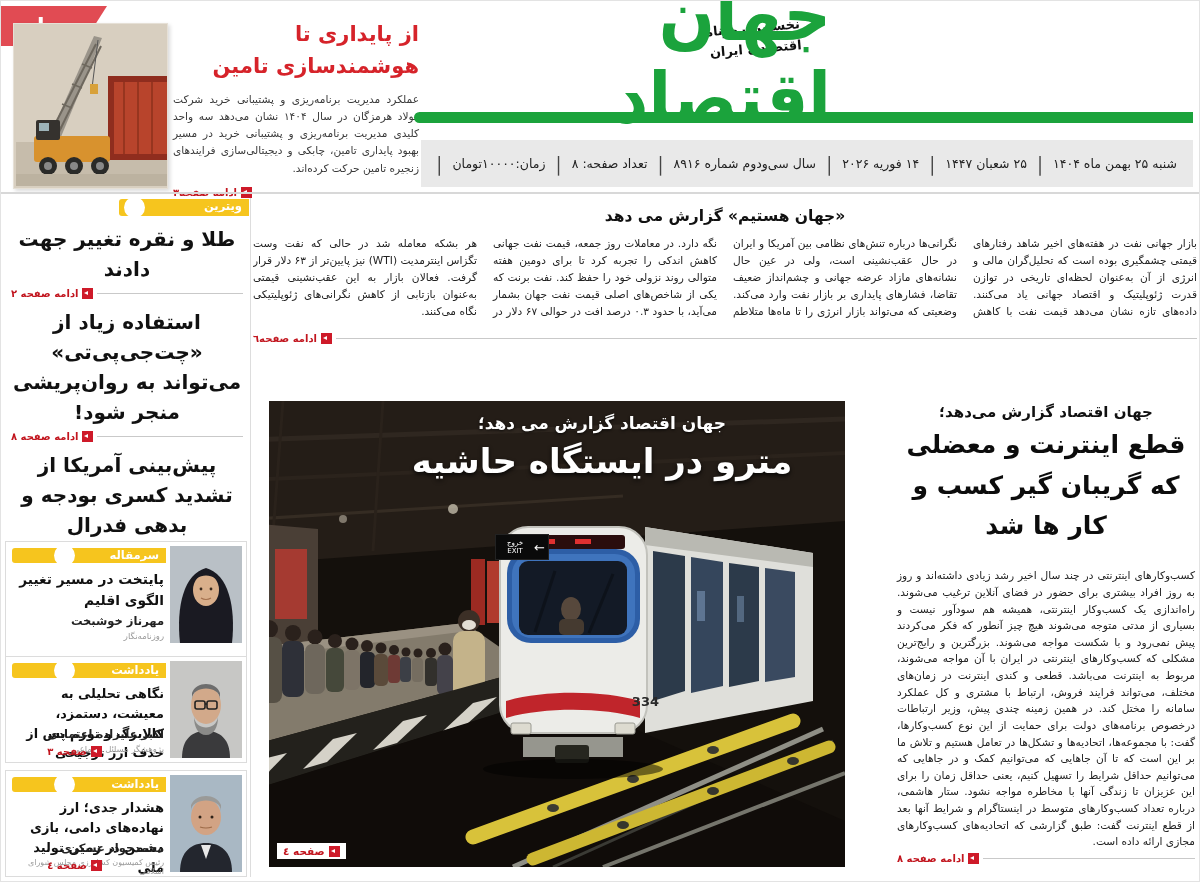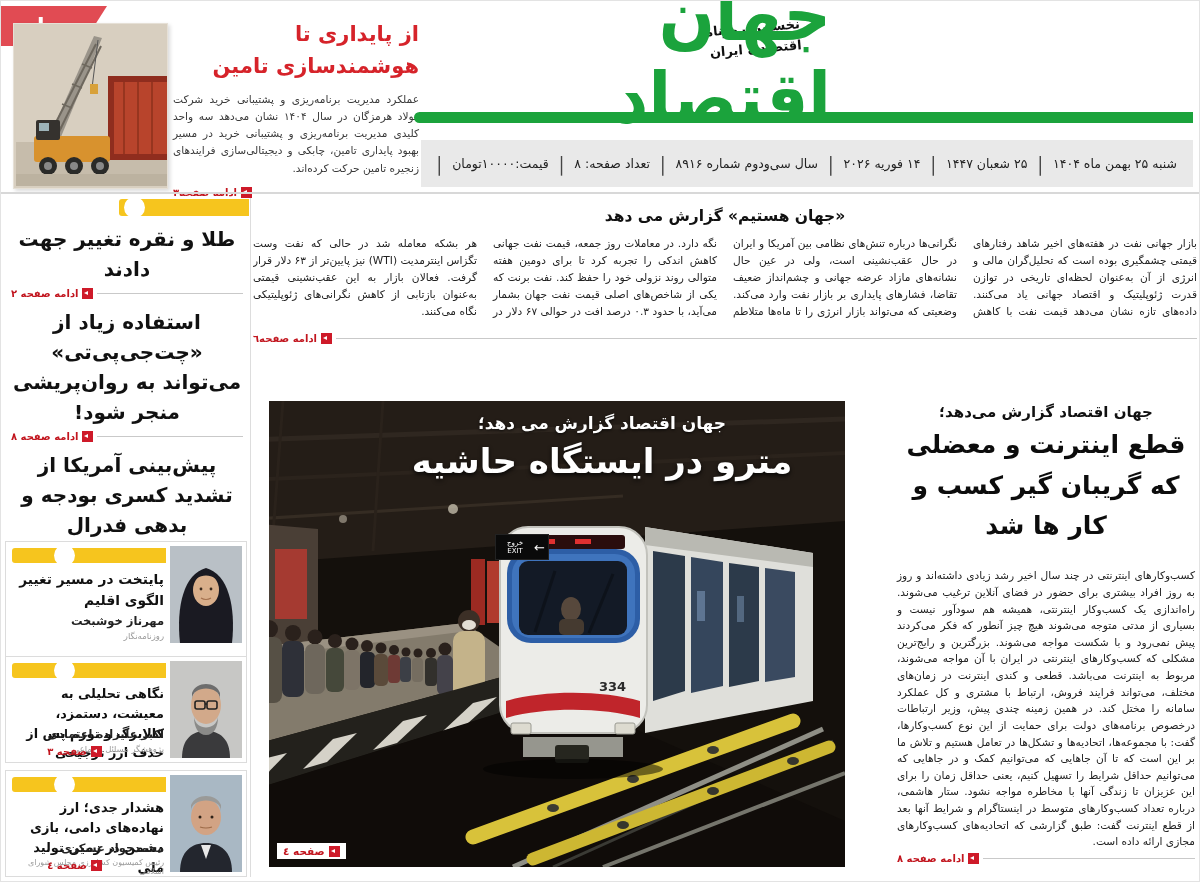--- a/index.html
+++ b/index.html
@@ -36,21 +36,21 @@
   #oil-kicker{text-align:center;font-size:15.5px;font-weight:bold;color:#111;margin-top:9px;}
   #oil-headline{text-align:center;font-size:31px;font-weight:bold;color:#0c0c0c;margin-top:8px;line-height:1.35;letter-spacing:-.5px;}
   #oil-body{margin-top:10px;column-count:4;column-gap:16px;height:94px;font-size:10.6px;line-height:1.6;text-align:justify;color:#222;overflow:hidden;}
 
   
   #sidebar-rule{left:249px;top:197px;width:1px;height:679px;background:#ddd;}
   #vitrine{left:4px;top:198px;width:244px;height:336px;background:#fff;}
   .sec-bar{position:relative;height:17px;}
   .sec-bar .bar{position:absolute;right:0;top:0;height:17px;background:#f6c51e;border-radius:3px 0 0 3px;}
   .sec-bar .notch{position:absolute;top:-2px;width:21px;height:21px;background:#fff;border-radius:50%;}
-  .sec-bar .lbl{position:absolute;right:7px;top:15px;color:#fff;font-size:11.5px;font-weight:bold;text-align:center;}
+  .sec-bar .lbl{position:absolute;right:7px;top:0;color:#fff;font-size:11.5px;font-weight:bold;text-align:center;}
   .vit-item{padding:6px 6px 0 6px;}
   .vit-title{font-size:20px;font-weight:bold;text-align:center;line-height:1.5;color:#111;margin:2px 0 4px;}
   .vit-title.red{color:#c4161c;}
   .card{left:4px;width:242px;background:#fff;border:1px solid #dcdcdc;box-sizing:border-box;}
   .card-photo{position:absolute;right:4px;top:4px;width:72px;height:97px;overflow:hidden;background:#cfcfcf;}
   .card-bar{position:absolute;right:80px;left:6px;top:6px;}
   .card-bar .bar{height:15px;}
   .card-title{position:absolute;right:82px;left:6px;top:27px;font-size:13.8px;font-weight:bold;line-height:1.55;text-align:right;color:#111;}
   .card-author{position:absolute;right:82px;left:6px;font-size:11.5px;font-weight:bold;color:#222;text-align:right;}
   .card-role{position:absolute;right:82px;left:6px;font-size:8.5px;color:#9a9a9a;text-align:right;}
@@ -58,21 +58,21 @@
 
   
   #metro{left:268px;top:400px;width:576px;height:466px;background:#14100c;overflow:hidden;}
   #metro-text{position:absolute;right:28px;top:12px;width:430px;text-align:center;z-index:5;}
   #metro-kicker{color:#fff;font-size:17px;font-weight:bold;text-shadow:0 1px 3px rgba(0,0,0,.8);}
   #metro-headline{color:#fff;font-size:34px;font-weight:bold;margin-top:8px;text-shadow:0 2px 4px rgba(0,0,0,.85);}
   #exit-sign{position:absolute;left:226px;top:133px;width:54px;height:26px;background:#0a0a0a;color:#fff;z-index:4;
              display:flex;align-items:center;gap:3px;padding:0 3px;box-sizing:border-box;border:1px solid #222;}
   #exit-sign .arrow{font-size:13px;line-height:1;}
   #exit-sign .words{font-size:7px;line-height:1.15;text-align:center;flex:1;}
-  #train-number{position:absolute;left:330px;top:278px;width:60px;text-align:left;color:#2a2a2a;font-size:13px;font-weight:bold;z-index:4;}
+  #train-number{position:absolute;left:330px;top:293px;width:60px;text-align:right;color:#2a2a2a;font-size:13px;font-weight:bold;z-index:4;}
   #metro-badge{position:absolute;left:8px;bottom:8px;background:#fff;padding:2px 6px;display:flex;align-items:center;gap:4px;z-index:5;}
   #metro-badge .cont-txt{font-size:10.5px;}
 
   
   #netcol{left:896px;top:402px;width:298px;}
   #net-kicker{text-align:center;font-size:15px;font-weight:bold;color:#111;}
   #net-headline{text-align:center;font-size:25px;font-weight:bold;color:#0c0c0c;line-height:1.62;margin-top:4px;letter-spacing:-.5px;}
   #net-body{margin-top:8px;font-size:10.6px;line-height:1.57;text-align:justify;color:#222;min-height:212px;}
 </style>
 </head>
@@ -134,21 +134,21 @@
       <span>شنبه ۲۵ بهمن ماه ۱۴۰۴</span>
         <span class="sep">|</span>
       <span>۲۵ شعبان ۱۴۴۷</span>
         <span class="sep">|</span>
       <span>۱۴ فوریه ۲۰۲۶</span>
         <span class="sep">|</span>
       <span>سال سی‌ودوم شماره ۸۹۱۶</span>
         <span class="sep">|</span>
       <span>تعداد صفحه: ۸</span>
         <span class="sep">|</span>
-      <span>قیمت:۱۰۰۰۰تومان</span>
+      <span>زمان:۱۰۰۰۰تومان</span>
         <span class="sep">|</span>
     </div>
   </div>
   <div id="header-rule" class="abs"></div>
 
   <div id="oil" class="abs">
     <div id="oil-kicker">«جهان هستیم» گزارش می دهد</div>
     <div id="oil-body">بازار جهانی نفت در هفته‌های اخیر شاهد رفتارهای قیمتی چشمگیری بوده است که تحلیل‌گران مالی و انرژی از آن به‌عنوان لحظه‌ای تاریخی در توازن قدرت ژئوپلیتیک و اقتصاد جهانی یاد می‌کنند. داده‌های تازه نشان می‌دهد قیمت نفت با کاهش نگرانی‌ها درباره تنش‌های نظامی بین آمریکا و ایران در حال عقب‌نشینی است، ولی در عین حال نشانه‌های مازاد عرضه جهانی و چشم‌انداز ضعیف تقاضا، فشارهای پایداری بر بازار نفت وارد می‌کند. وضعیتی که می‌تواند بازار انرژی را تا ماه‌ها متلاطم نگه دارد. در معاملات روز جمعه، قیمت نفت جهانی کاهش اندکی را تجربه کرد تا برای دومین هفته متوالی روند نزولی خود را حفظ کند. نفت برنت که یکی از شاخص‌های اصلی قیمت نفت جهان بشمار می‌آید، با حدود ۰.۳ درصد افت در حوالی ۶۷ دلار در هر بشکه معامله شد در حالی که نفت وست تگزاس اینترمدیت (WTI) نیز پایین‌تر از ۶۳ دلار قرار گرفت. فعالان بازار به این عقب‌نشینی قیمتی به‌عنوان بازتابی از کاهش نگرانی‌های ژئوپلیتیکی نگاه می‌کنند.</div>
     <div class="cont" style="margin-top:4px;">
       <span class="cont-line"></span>

